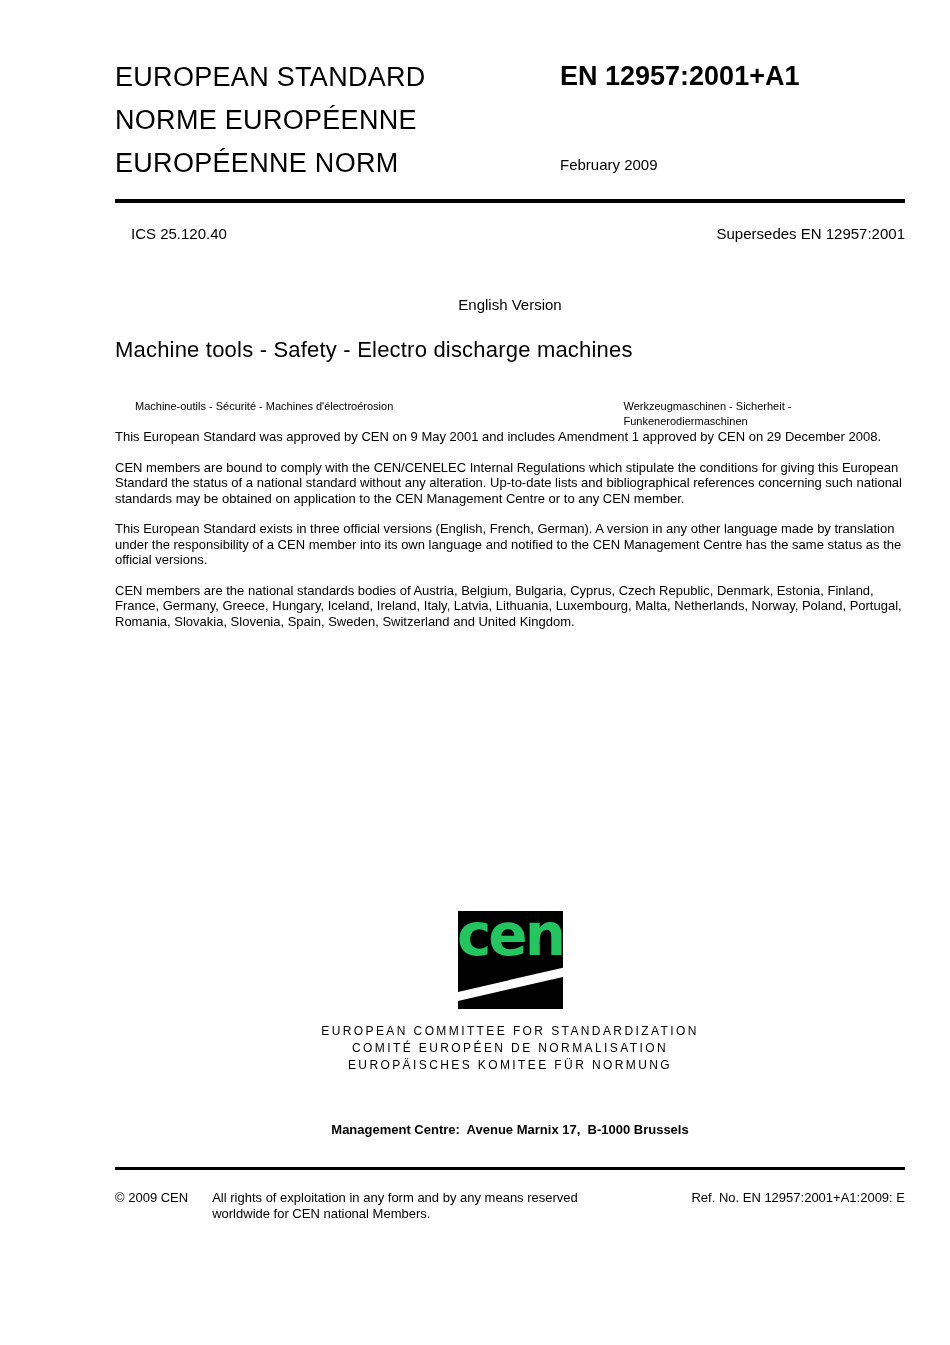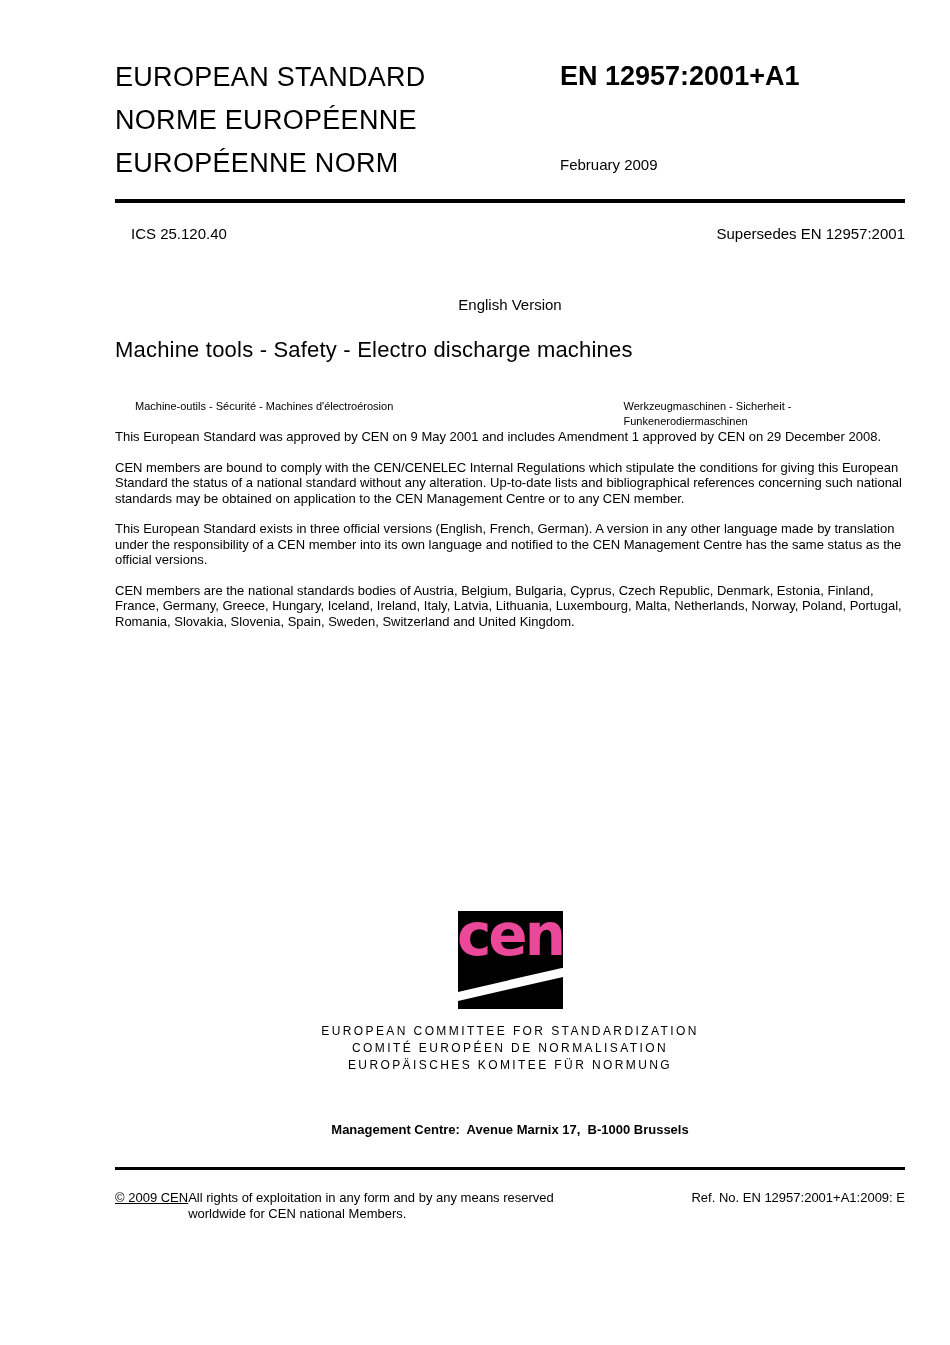--- a/index.html
+++ b/index.html
@@ -47,21 +47,21 @@
 
   
   .logo-block { margin-top: 282px; text-align: center; }
   .cen-logo {
     width: 105px; height: 98px; background: #000;
     margin: 0 auto; position: relative; overflow: hidden;
   }
   .cen-logo-text {
     position: absolute; top: -10px; left: 50%;
     transform: translateX(-50%);
-    color: #ec4899; font-weight: bold; font-size: 58px;
+    color: #22c55e; font-weight: bold; font-size: 58px;
     letter-spacing: -3px;
     font-family: "DejaVu Sans", sans-serif;
   }
   .cen-logo-swoosh {
     position: absolute; left: -30%; bottom: 20px;
     width: 160%; height: 9px; background: #fff;
     transform: rotate(-13deg);
   }
 
   .committee {
@@ -71,21 +71,21 @@
   }
 
   .mgmt {
     text-align: center; font-size: 13px; font-weight: bold;
     margin-top: 48px; white-space: pre-wrap;
   }
 
   .rule-bottom { margin-top: 30px; }
 
   .footer { display: flex; margin-top: 20px; font-size: 13px; }
-  .footer-copy { white-space: nowrap; text-decoration: underline; }
+  .footer-copy { margin-right: 24px; white-space: nowrap; }
   .footer-rights { line-height: 16px; }
   .footer-ref { margin-left: auto; white-space: nowrap; }
 </style>
 </head>
 <body>
 
 <div class="page">
 
   <div class="header">
     <div class="header-left">

